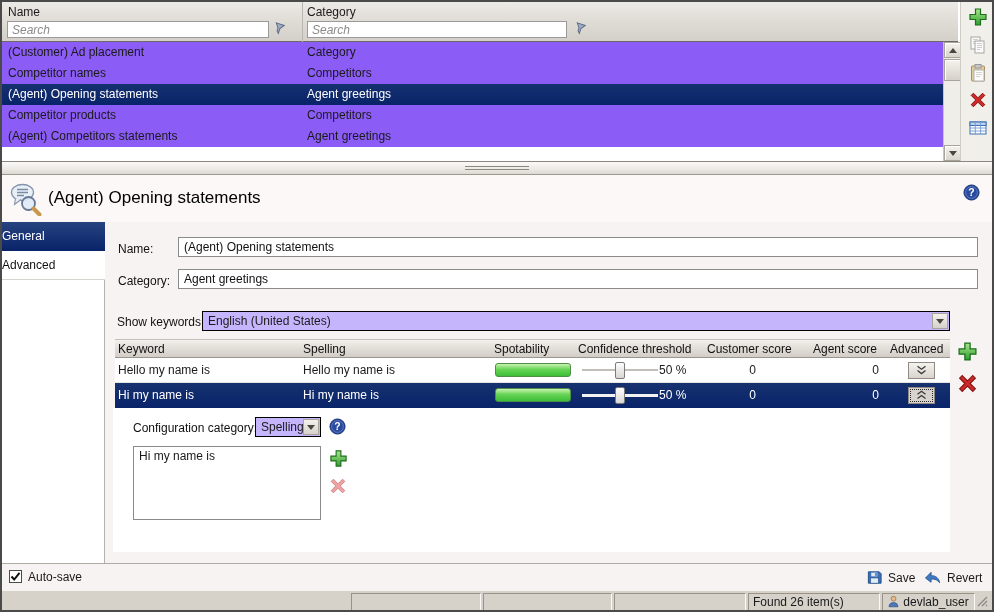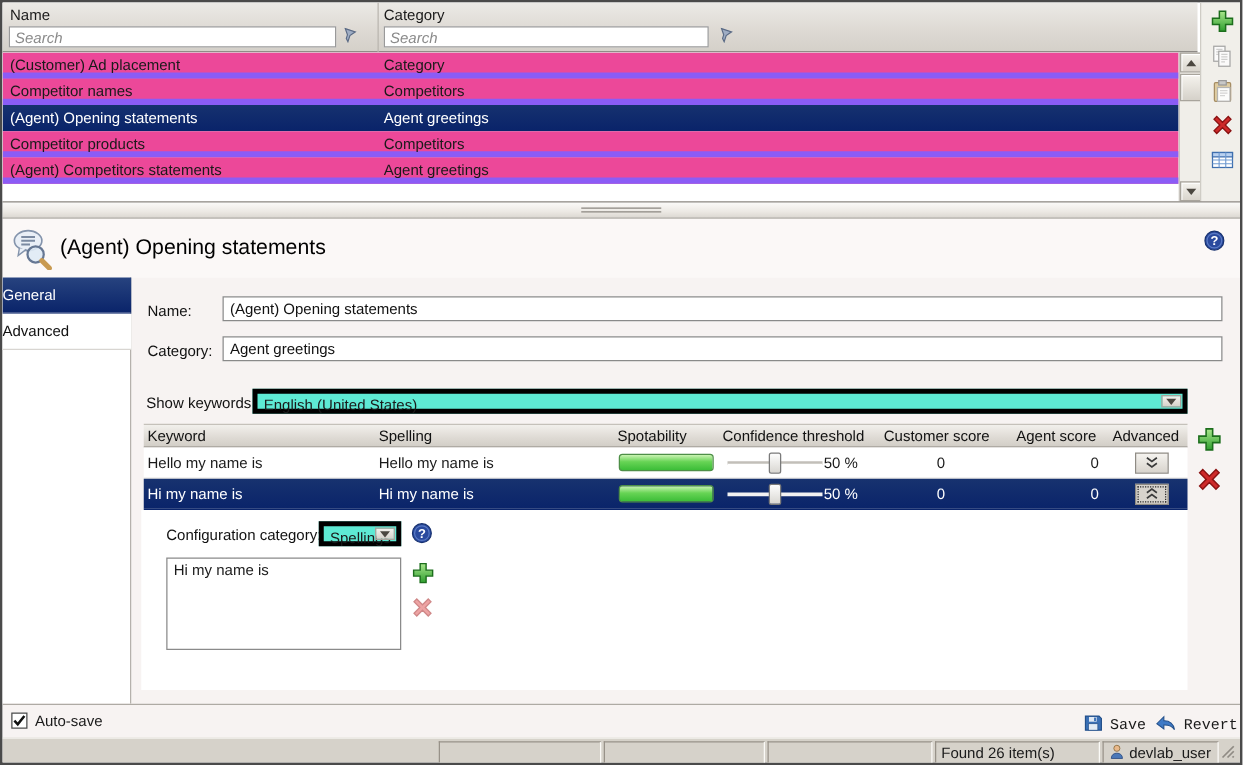--- a/index.html
+++ b/index.html
@@ -17,21 +17,21 @@
   }
   .col-label { position:absolute; top:3px; font-size:12px; color:#1a1a1a; }
   .col-sep { position:absolute; left:300px; top:0; width:1px; height:40px; background:#b9b5af; }
   .search-input {
     position:absolute; top:19px; height:17px; border:1px solid #9a9a9a; background:#fff;
     font:italic 12px "Liberation Sans", sans-serif; color:#000000; padding:0 4px; outline:none;
   }
   .search-input::placeholder { color:#8a8a8a; font-style:italic; }
   .funnel { position:absolute; top:20px; width:16px; height:15px; cursor:pointer; }
   .rows-area { position:absolute; left:0; top:40px; width:941px; height:119px; overflow:hidden; background:#fff; }
-  .t-row { position:relative; width:100%; height:21px; border-bottom:5px solid #8b5cf6; background:#ec4899; cursor:default; }
+  .t-row { position:relative; width:100%; height:21px; border-bottom:5px solid #8b5cf6; background:#8b5cf6; cursor:default; }
   .t-row .c-name { position:absolute; left:6px; top:3px; }
   .t-row .c-cat  { position:absolute; left:305px; top:3px; }
   .t-row.selected { background:linear-gradient(180deg,#16316f 0%,#0a246a 100%); border-bottom:1px solid #0a246a; }
   .t-row.selected span { color:#fff; }
   
   .vscroll { position:absolute; left:941px; top:40px; width:17px; height:119px; background:#f0eee9; border-left:1px solid #c9c5bf; }
   .sb-btn {
     position:absolute; left:0; width:17px; height:16px;
     background:linear-gradient(180deg,#f5f3ee,#d9d5cd); border:1px solid #a8a49c;
     box-shadow:inset 1px 1px 0 #fff; display:flex; align-items:center; justify-content:center;
@@ -64,21 +64,21 @@
   .detail-body { position:absolute; left:0; top:220px; width:990px; height:341px; background:#f7f3f2; }
   .tab-strip { position:absolute; left:0; top:0; width:103px; height:341px; background:#fff; border-right:1px solid #b5b1ac; }
   .tab { position:relative; width:103px; height:29px; line-height:29px; border-bottom:1px solid #d8d5d1; cursor:pointer; background:#fff; color:#111; }
   .tab.active { background:linear-gradient(180deg,#27437f 0%,#0a246a 100%); color:#fff; border-bottom:1px solid #0a246a; }
   .fld-label { position:absolute; color:#111; }
   .text-input {
     position:absolute; height:20px; border:1px solid #8a8a8a; background:#fff; padding:0 5px;
     font:12px "Liberation Sans", sans-serif; color:#111; outline:none;
   }
   .combo {
-    position:absolute; height:20px; border:4px solid #000000; background:#5eead4; cursor:pointer;text-decoration:underline;
+    position:absolute; height:20px; border:1px solid #000000; background:#c4b5fd; cursor:pointer;text-decoration:underline;
   }
   .combo .val { position:absolute; left:5px; top:2px; white-space:nowrap; }
   .combo .arrow-btn {
     position:absolute; right:1px; top:1px; bottom:1px; width:16px;
     background:linear-gradient(180deg,#f4f2ee,#d6d2ca); border:1px solid #a8a49c;
     display:flex; align-items:center; justify-content:center;
   }
   
   .kw-grid { position:absolute; left:113px; top:117px; width:835px; }
   .kw-header {
@@ -112,21 +112,21 @@
   .adv-btn.pressed { background:#d7d3cc; outline:1px dotted #2a2a2a; outline-offset:-3px; }
   .mini-icon { position:absolute; cursor:pointer; }
   
   .kw-editor { position:absolute; left:111px; top:186px; width:837px; height:144px; background:#fff; }
   .listbox { position:absolute; left:20px; top:38px; width:188px; height:74px; background:#fff; border:1px solid #8a8a8a; overflow:hidden; }
   .listbox .item { padding:2px 5px; cursor:default; }
   
   .autosave-bar { position:absolute; left:0; top:561px; width:990px; height:27px; background:#f7f3f2; border-top:1px solid #aeaaa4; }
   .checkbox { position:absolute; left:7px; top:6px; width:13px; height:13px; background:#fff; border:1px solid #4a4a4a; cursor:pointer; }
   .cb-label { position:absolute; left:26px; top:6px; cursor:default; }
-  .bar-btn { position:absolute; top:4px; height:19px; display:flex; align-items:flex-end; gap:5px; cursor:pointer;font-family:Liberation Mono, monospace; }
+  .bar-btn { position:absolute; top:4px; height:19px; display:flex; align-items:center; gap:5px; cursor:pointer; }
   
   .status-bar { position:absolute; left:0; top:588px; width:990px; height:20px; background:#d6d2ca; border-top:1px solid #f4f2ee; }
   .seg { position:absolute; top:2px; height:32px; border:1px solid; border-color:#989289 #fbfaf7 #fbfaf7 #989289; background:#d6d2ca; padding:1px 4px; overflow:hidden; white-space:nowrap; }
   .grip2 { position:absolute; right:3px; bottom:2px; width:13px; height:13px; cursor:nwse-resize; }
 </style>
 </head>
 <body>
 
 <div class="window">
 

